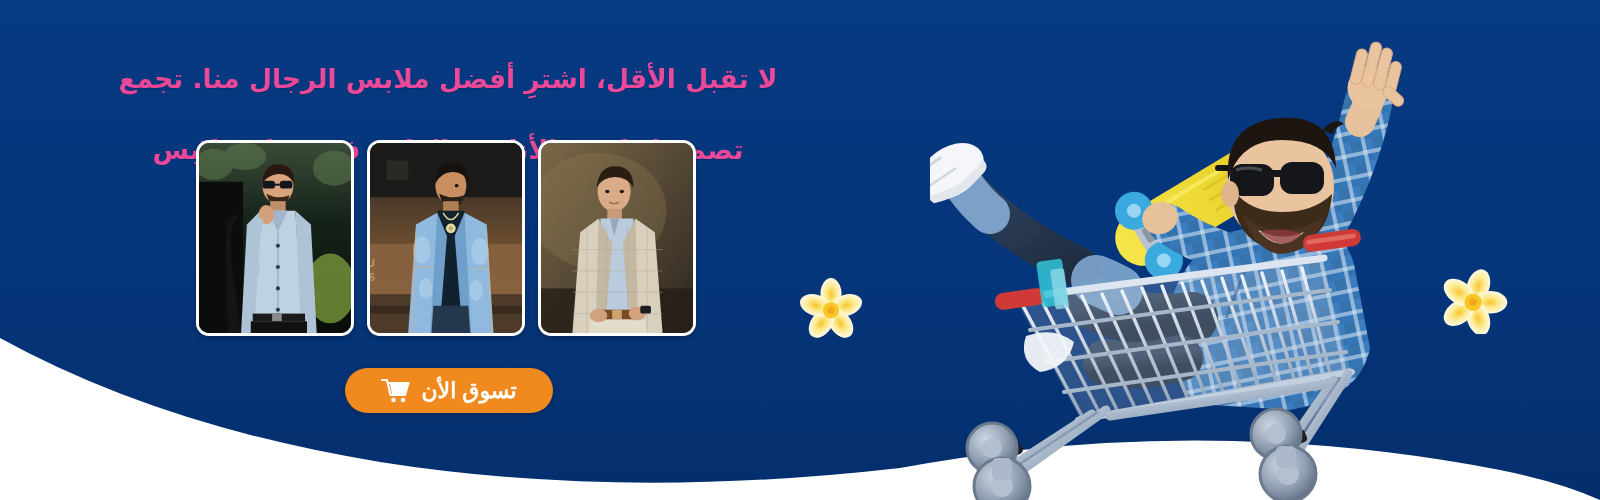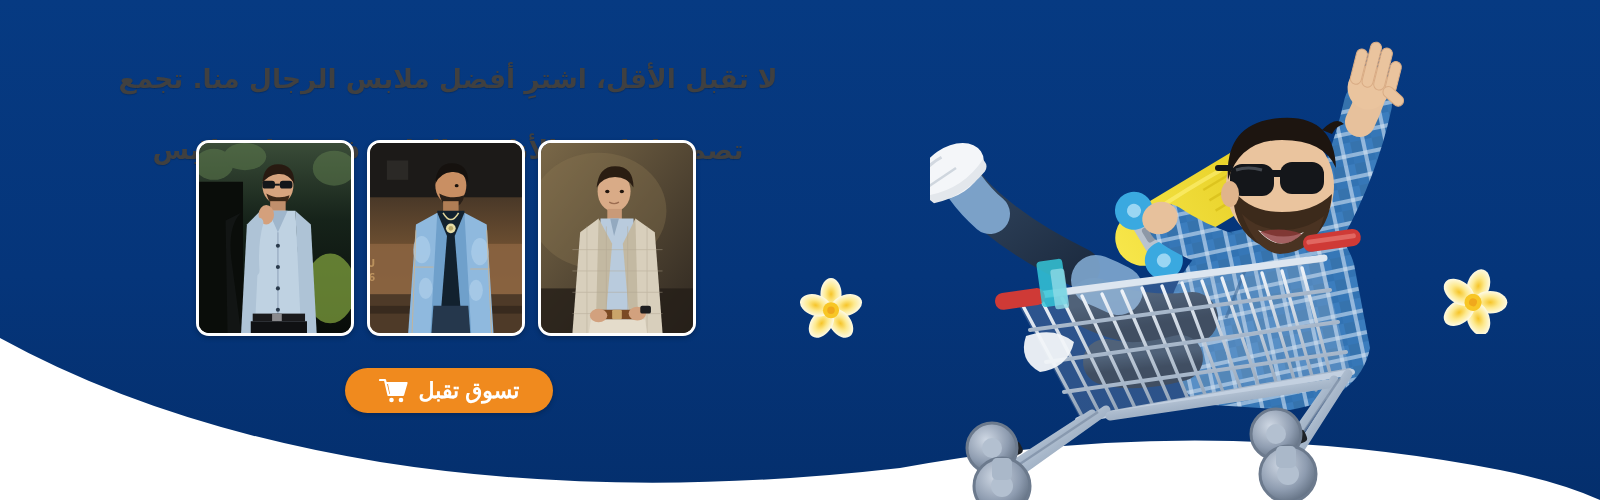--- a/index.html
+++ b/index.html
@@ -21,21 +21,21 @@
     position:absolute; inset:0;
     width:1600px; height:500px;
   }
   
   #headline {
     position:absolute;
     top:26px; right:822px;
     width:660px;
     text-align:center;
     direction:rtl;
-    color:#404040;
+    color:#ec4899;
     font-size:26.5px;
     font-weight:700;
     line-height:1.33;
     letter-spacing:0px;
     text-shadow:0 1px 1px rgba(0,0,0,.18);
     white-space:pre-line;
   }
   
   #thumbs {
     position:absolute;
@@ -263,21 +263,21 @@
         <path d="M62,82 q-6,22 -4,50" stroke="#aec3d6" stroke-width="10" fill="none" stroke-linecap="round"></path>
 
         <rect x="56" y="176" width="54" height="8" fill="#1a1a1c"></rect>
         <rect x="76" y="176" width="10" height="8" fill="#8a8a8d"></rect>
         <path d="M54,184 L112,184 L112,196 L54,196 Z" fill="#101113"></path>
       </svg>
     </div>
   </div>
 
   <button id="cta">
-    <span id="cta-label">تسوق تقبل</span>
+    <span id="cta-label">تسوق الأن</span>
     <svg id="cta-cart" width="30" height="26" viewBox="0 0 30 26">
       <path d="M1,2 H6 L9.5,17 H24 L27.5,5 H8" fill="none" stroke="#ffffff" stroke-width="2.2" stroke-linecap="round" stroke-linejoin="round"></path>
       <path d="M9,6 H27 L24.5,16 H11 Z" fill="#ffffff"></path>
       <circle cx="12.5" cy="22" r="2.3" fill="#ffffff"></circle>
       <circle cx="22" cy="22" r="2.3" fill="#ffffff"></circle>
     </svg>
   </button>
 
   <svg id="hero" viewBox="0 0 560 482">
     <defs>

